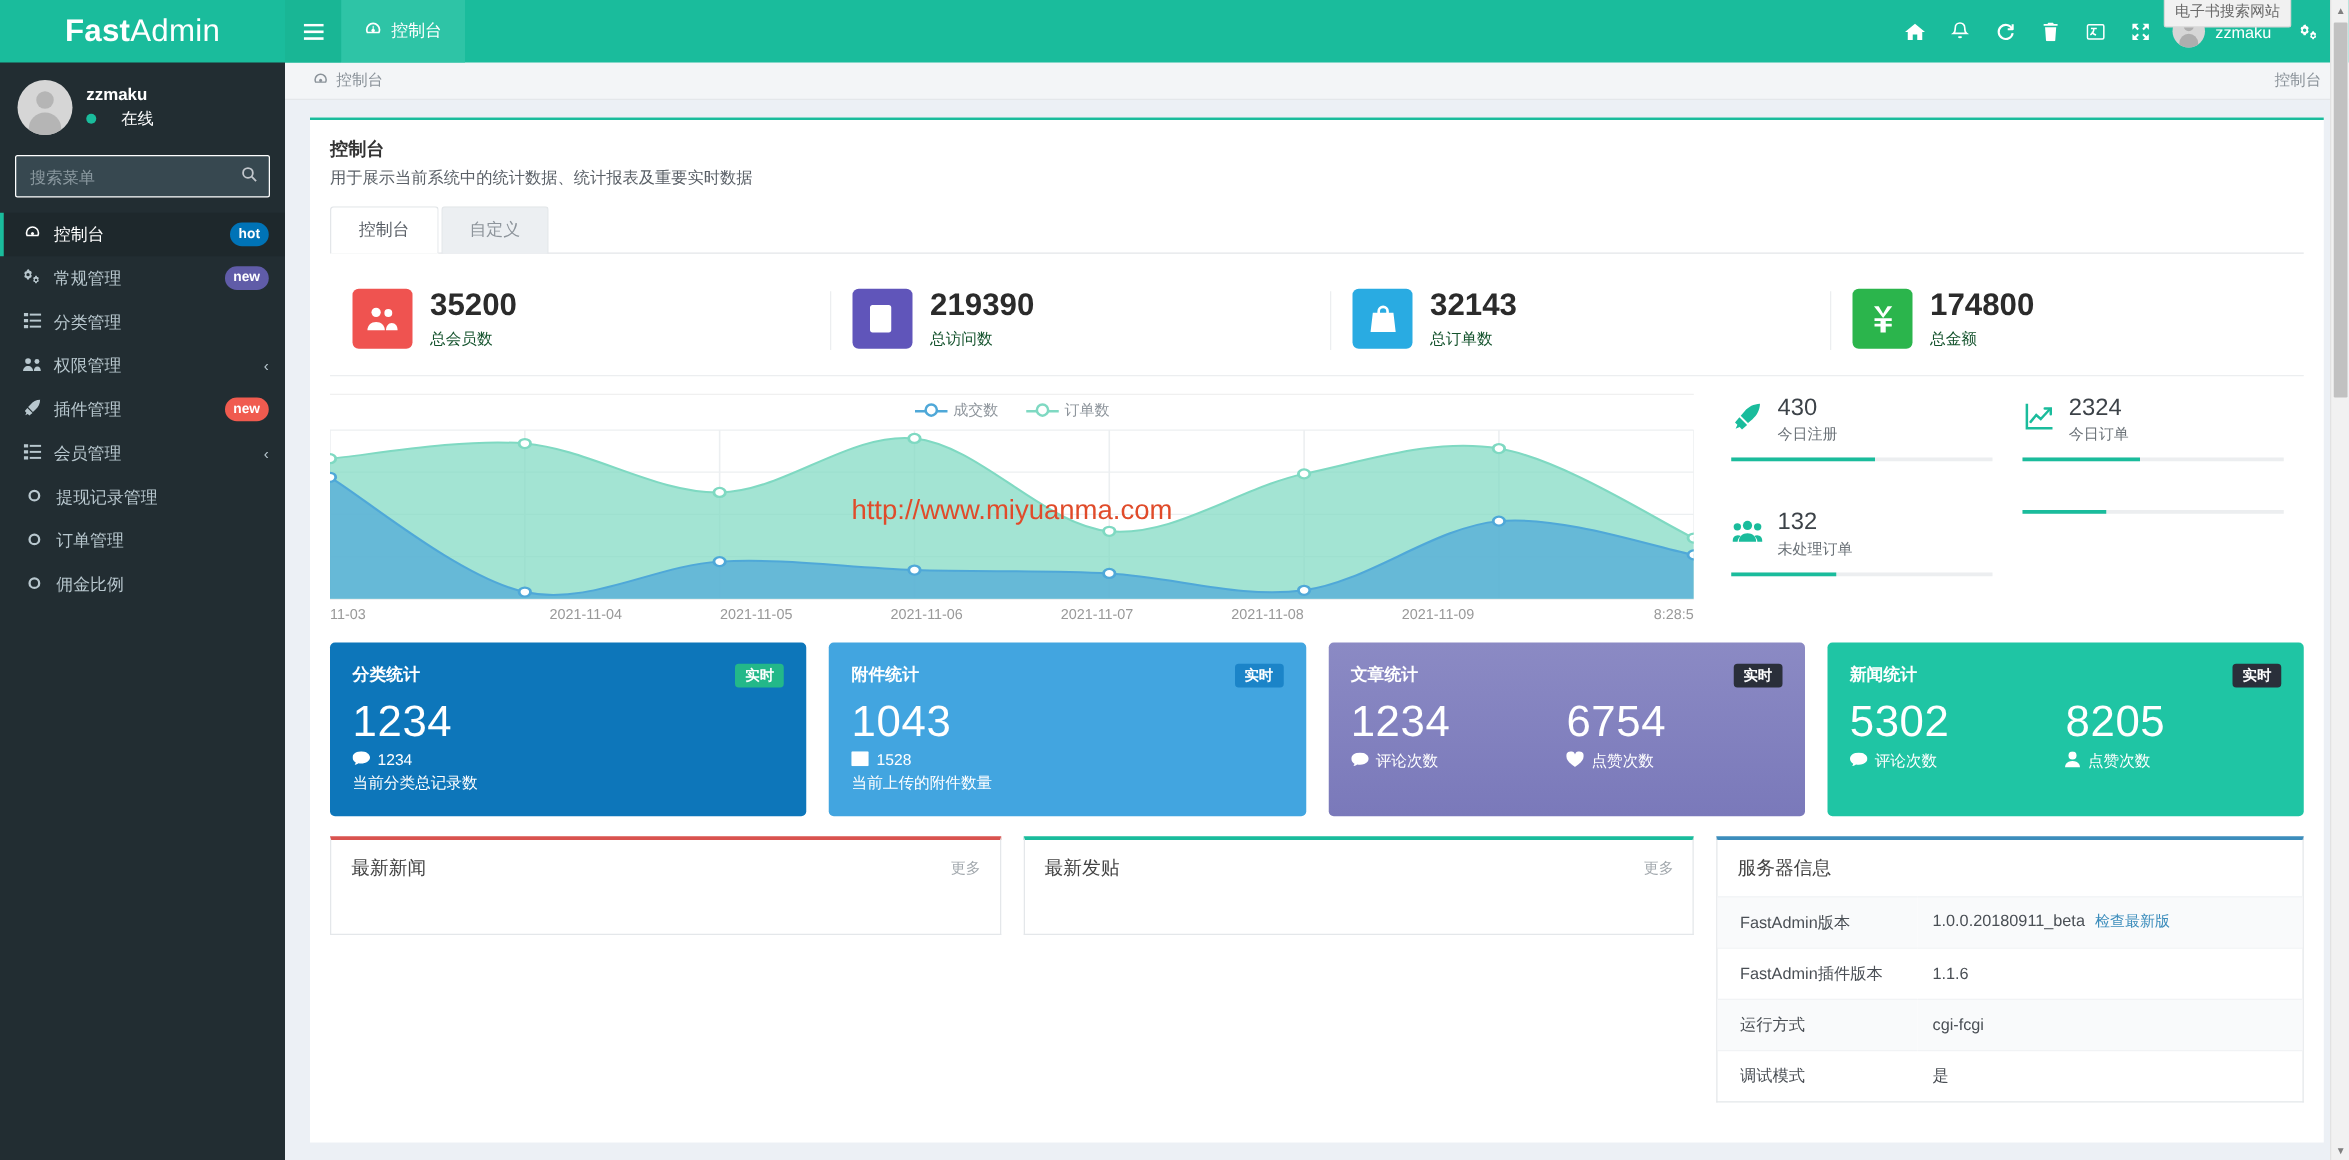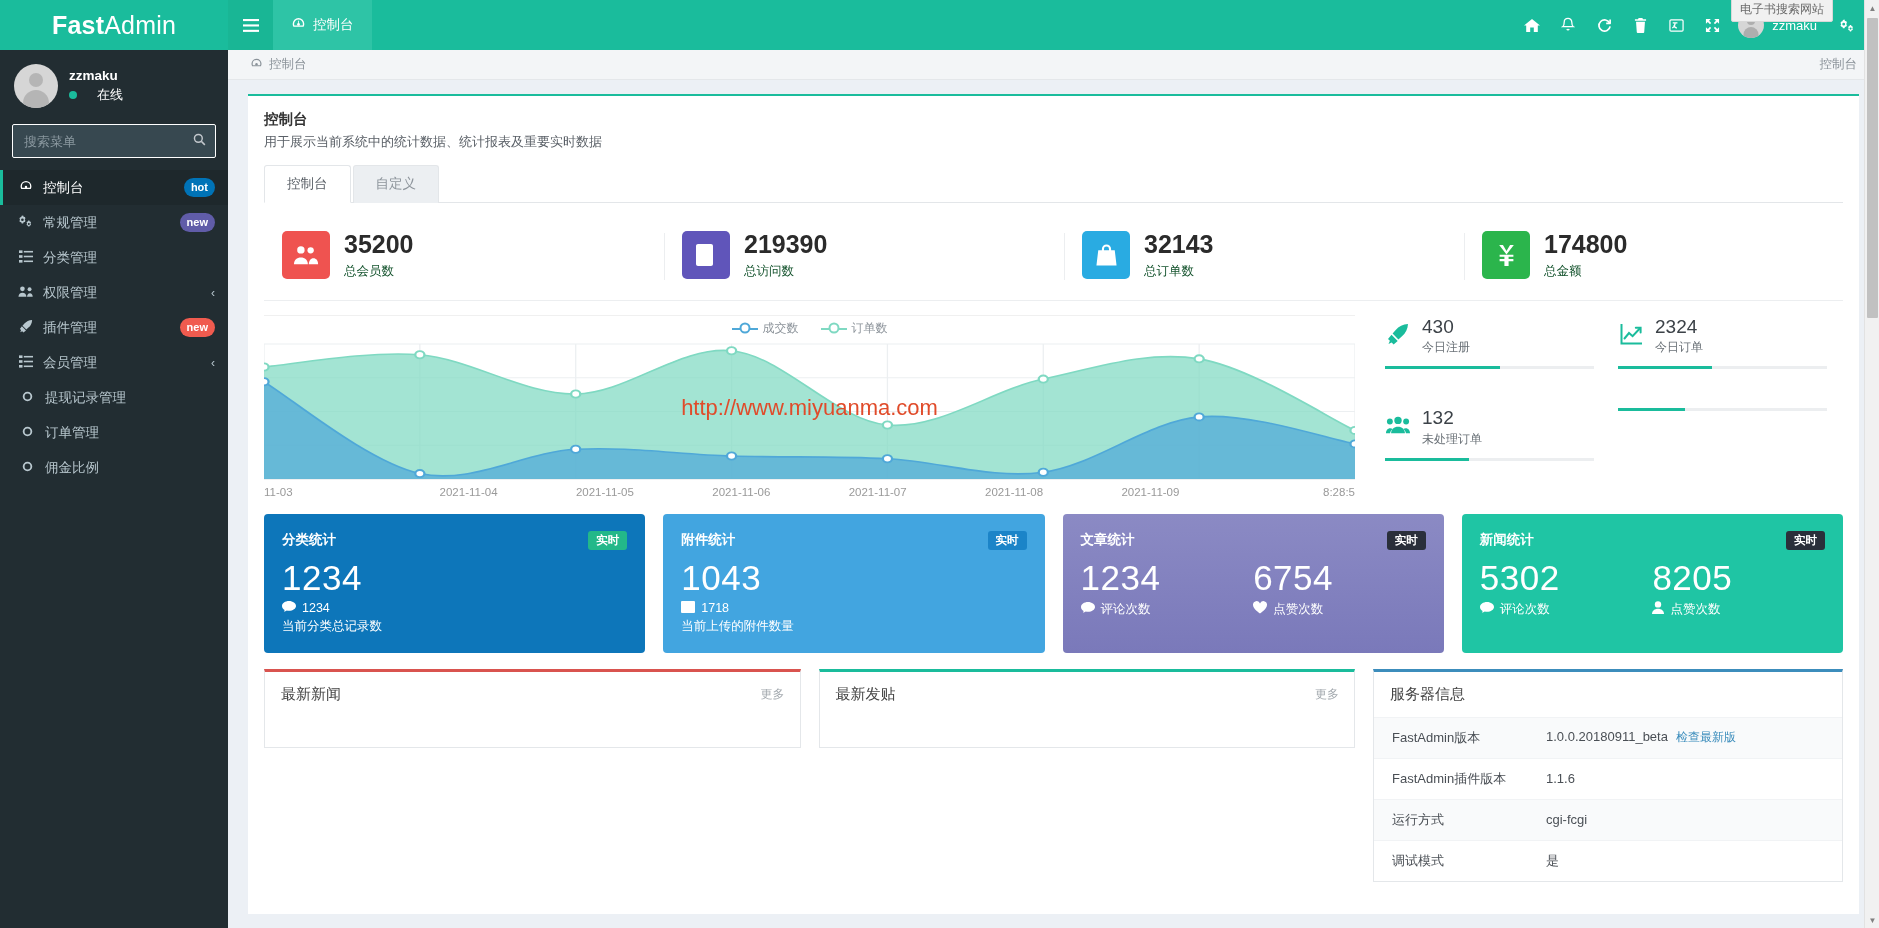--- a/index.html
+++ b/index.html
@@ -683,21 +683,21 @@
                 <span class="cc-rt rt-blue">实时</span>
               </div>
               <div class="cc-nums">
                 <div class="cc-col">
                   <div class="cc-big">1043</div>
                   <div class="cc-sub">
                     <span><svg width="14" height="12" viewBox="0 0 14 12" fill="currentColor">
                         <rect x="0" y="0" width="14" height="12" rx="1"></rect>
                         <path d="M1.5 9.5L5 5l2.5 3 2-2L12.5 10z" fill="#fff" opacity=".55"></path>
                       </svg></span>
-                    <span>1718</span>
+                    <span>1528</span>
                   </div>
                 </div>
               </div>
               <div class="cc-desc">当前上传的附件数量</div>
             </div>
             <div class="ccard c-purple">
               <div class="cc-head">
                 <span class="cc-title">文章统计</span>
                 <span class="cc-rt rt-dark">实时</span>
               </div>

